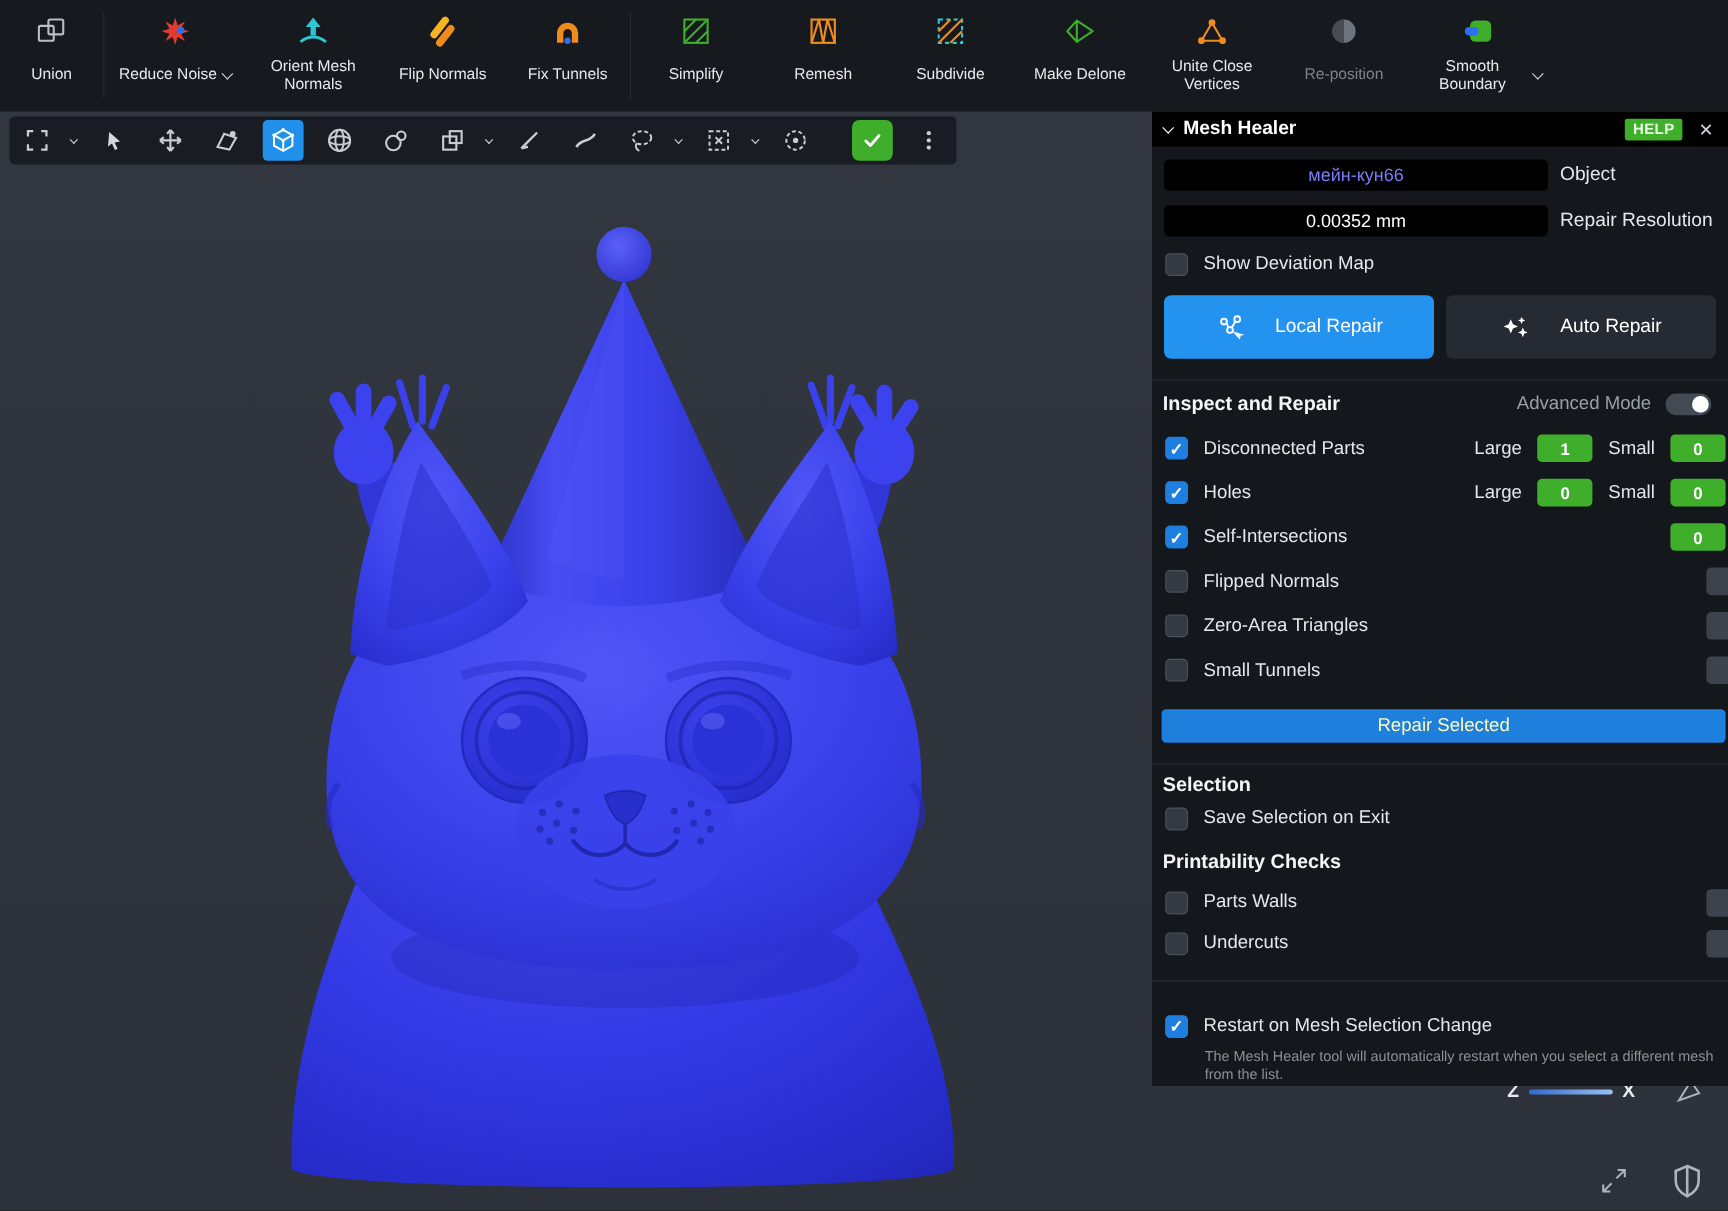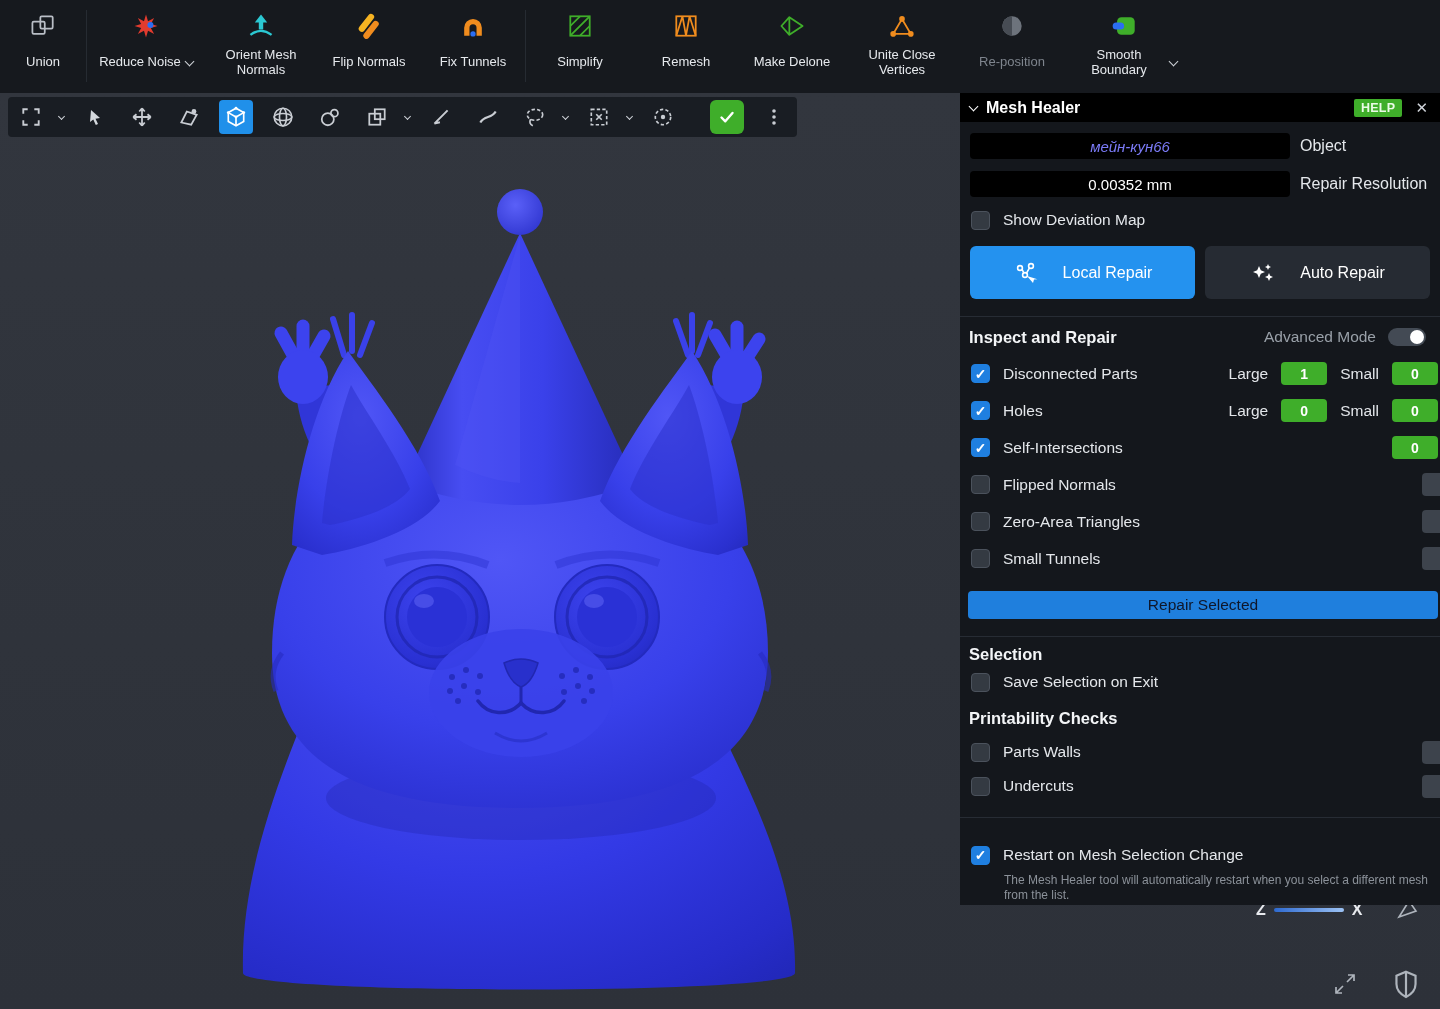--- a/index.html
+++ b/index.html
@@ -44,21 +44,21 @@
   .ptitle { font-size:16px; font-weight:bold; color:#fff; flex:0 0 auto; }
   .phead .grow { flex:1; }
   .helpbtn { background:#3fae2a; color:#eafbe6; font-size:12.5px; font-weight:bold;
              padding:2px 7px; border-radius:2px; letter-spacing:.3px; }
   .closebtn { color:#cfd3d9; font-size:15px; padding:0 4px; }
 
   .frow { display:flex; align-items:center; margin:11px 10px 0; gap:10px; }
   .frow + .frow { margin-top:12px; }
   .field { width:320px; height:26px; background:#000; border:none; border-radius:4px;
            color:#fff; text-align:center; font-size:15px; font-family:"Liberation Sans",sans-serif; }
-  .field.objname { color:#7b7bf7;font-style:italic; }
+  .field.objname { color:#7b7bf7; }
   .flabel { font-size:16px; }
 
   .chkrow { display:flex; align-items:center; gap:13px; padding:0 2px 0 11px; height:37px; }
   .chkrow.short { height:34px; }
   .cb { width:19px; height:19px; border-radius:4px; background:#343a42; border:1px solid #4b525c;
         flex:0 0 auto; position:relative; }
   .cb.checked { background:#1f7fe0; border-color:#1f7fe0; }
   .cb.checked::after { content:"✓"; position:absolute; inset:0; display:flex; align-items:center;
         justify-content:center; color:#fff; font-size:14px; font-weight:bold; }
   .rlabel { white-space:nowrap; }
@@ -78,21 +78,21 @@
   .sechead { display:flex; align-items:center; margin:8px 10px 0 9px; height:24px; }
   .h1 { font-size:16.5px; font-weight:bold; color:#f3f5f7; }
   .adv { color:#99a0a8; margin-left:auto; }
   .toggle { width:38px; height:18px; border-radius:9px; background:#434a54; position:relative;
             margin-left:12px; margin-right:4px; flex:0 0 auto; }
   .toggle .knob { position:absolute; right:2px; top:2px; width:14px; height:14px;
                   border-radius:50%; background:#fff; }
 
   .rows { margin-top:6px; }
   .repairbtn { margin:14px 2px 0 8px; height:28px; border-radius:4px; background:#1f7fdd;
-               color:#0f172a; font-size:15.5px; display:flex; align-items:center; justify-content:center; }
+               color:#fef9c3; font-size:15.5px; display:flex; align-items:center; justify-content:center; }
   .subhead { margin:6px 10px 0 9px; height:22px; display:flex; align-items:center; }
   .desc { color:#8b9199; font-size:12px; line-height:1.25; margin:1px 10px 0 44px; }
 
   
   .axiswidget { position:absolute; left:1256px; top:808px; display:flex; align-items:center; gap:8px;
                 color:#e8eaee; font-size:16px; font-weight:bold; }
   .axisline { width:70px; height:4px; border-radius:2px;
               background:linear-gradient(90deg,#2e6ad0,#9cc2f4); }
   .flagicon { position:absolute; left:1395px; top:804px; }
   .cornerbtn { position:absolute; left:1332px; top:878px; }
@@ -189,20 +189,31 @@
         <svg width="30" height="30" viewBox="0 0 34 34">
             <rect x="6" y="6" width="22" height="22" fill="none" stroke="#f08c1e" stroke-width="2"></rect>
             <path d="M6 28 L13 6 L17 28 L21 6 L28 28" fill="none" stroke="#f08c1e" stroke-width="2"></path>
           </svg>
       </span>
       <span class="lblbox">
           <span class="tlabel">Remesh</span>
         </span>
     </div>
 
+    <div class="titem w108">
+      <span class="iconbox">
+        <svg width="30" height="30" viewBox="0 0 34 34">
+            <rect x="6" y="6" width="22" height="22" fill="none" stroke="#2bc8d2" stroke-width="2" stroke-dasharray="4 3"></rect>
+            <path d="M6 28 L28 6 M17 6 L6 17 M28 17 L17 28" stroke="#f08c1e" stroke-width="2" fill="none"></path>
+          </svg>
+      </span>
+      <span class="lblbox">
+          <span class="tlabel">Subdivide</span>
+        </span>
+    </div>
 
     <div class="titem w108">
       <span class="iconbox">
         <svg width="30" height="30" viewBox="0 0 34 34">
             <path d="M29 17 L14 7 L5 17 L14 27 Z M14 7 L14 27" fill="none" stroke="#3fae2a" stroke-width="2" stroke-linejoin="round"></path>
           </svg>
       </span>
       <span class="lblbox">
           <span class="tlabel">Make Delone</span>
         </span>

